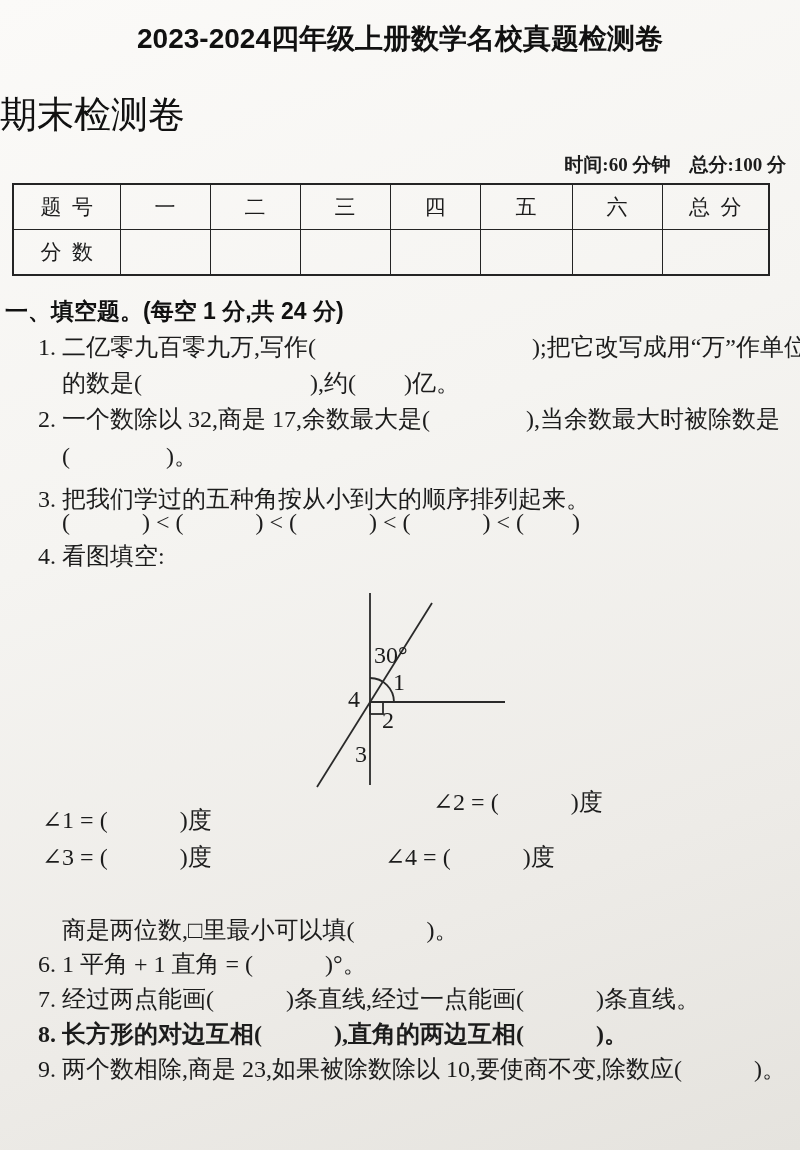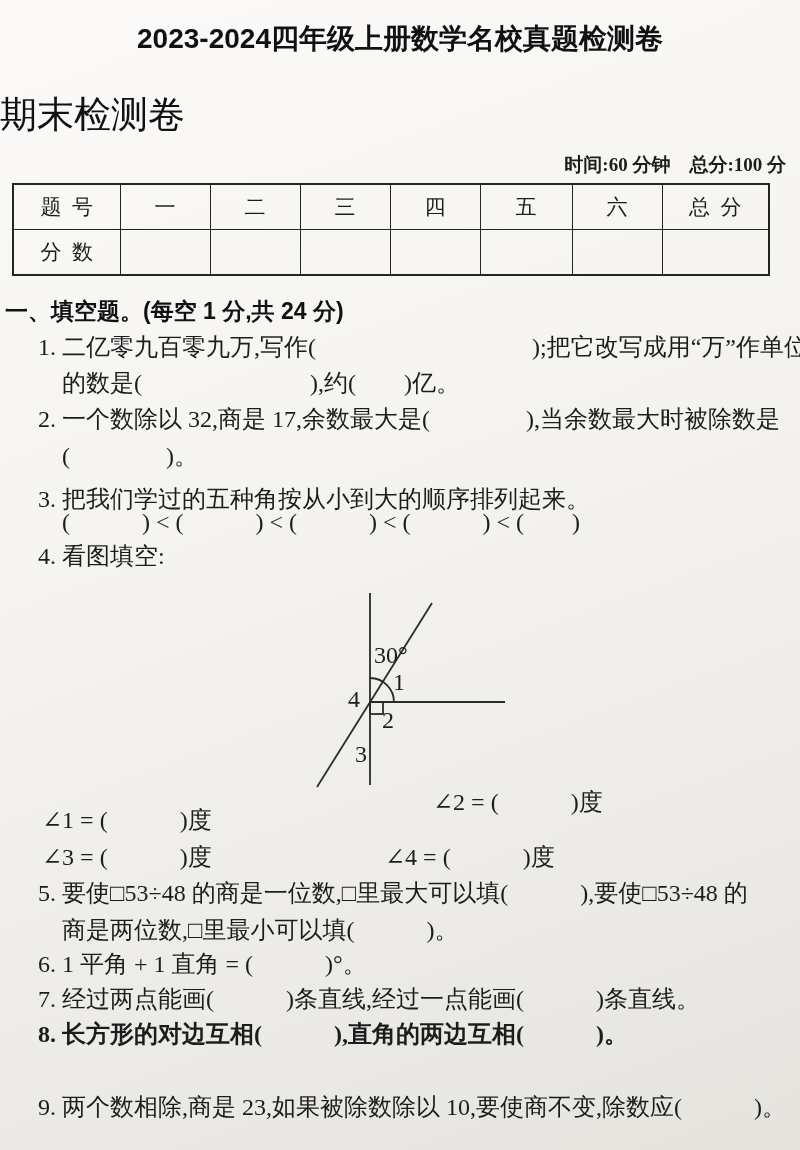--- a/index.html
+++ b/index.html
@@ -124,20 +124,19 @@
     <text x="92" y="146">2</text>
     <text x="65" y="180">3</text>
     <text x="58" y="125">4</text>
   </svg>
 
   <div class="line" style="left:42px;top:806px;">∠1 = (　　　)度</div>
   <div class="line" style="left:385px;top:788px;margin-left:48px;">∠2 = (　　　)度</div>
   <div class="line" style="left:42px;top:843px;">∠3 = (　　　)度</div>
   <div class="line" style="left:385px;top:843px;">∠4 = (　　　)度</div>
 
-  <div class="line" style="left:38px;top:879px;">5. 要使□53÷48 的商是一位数,□里最大可以填(　　　),要使□53÷48 的</div>
   <div class="line" style="left:62px;top:916px;">商是两位数,□里最小可以填(　　　)。</div>
   <div class="line" style="left:38px;top:950px;">6. 1 平角 + 1 直角 = (　　　)°。</div>
   <div class="line" style="left:38px;top:985px;">7. 经过两点能画(　　　)条直线,经过一点能画(　　　)条直线。</div>
   <div class="line" style="left:38px;top:1020px;font-weight:bold;">8. 长方形的对边互相(　　　),直角的两边互相(　　　)。</div>
-  <div class="line" style="left:38px;top:1093px;">9. 两个数相除,商是 23,如果被除数除以 10,要使商不变,除数应(　　　)。</div>
+  <div class="line" style="left:38px;top:1055px;">9. 两个数相除,商是 23,如果被除数除以 10,要使商不变,除数应(　　　)。</div>
 
 </div>
 
 </body></html>

